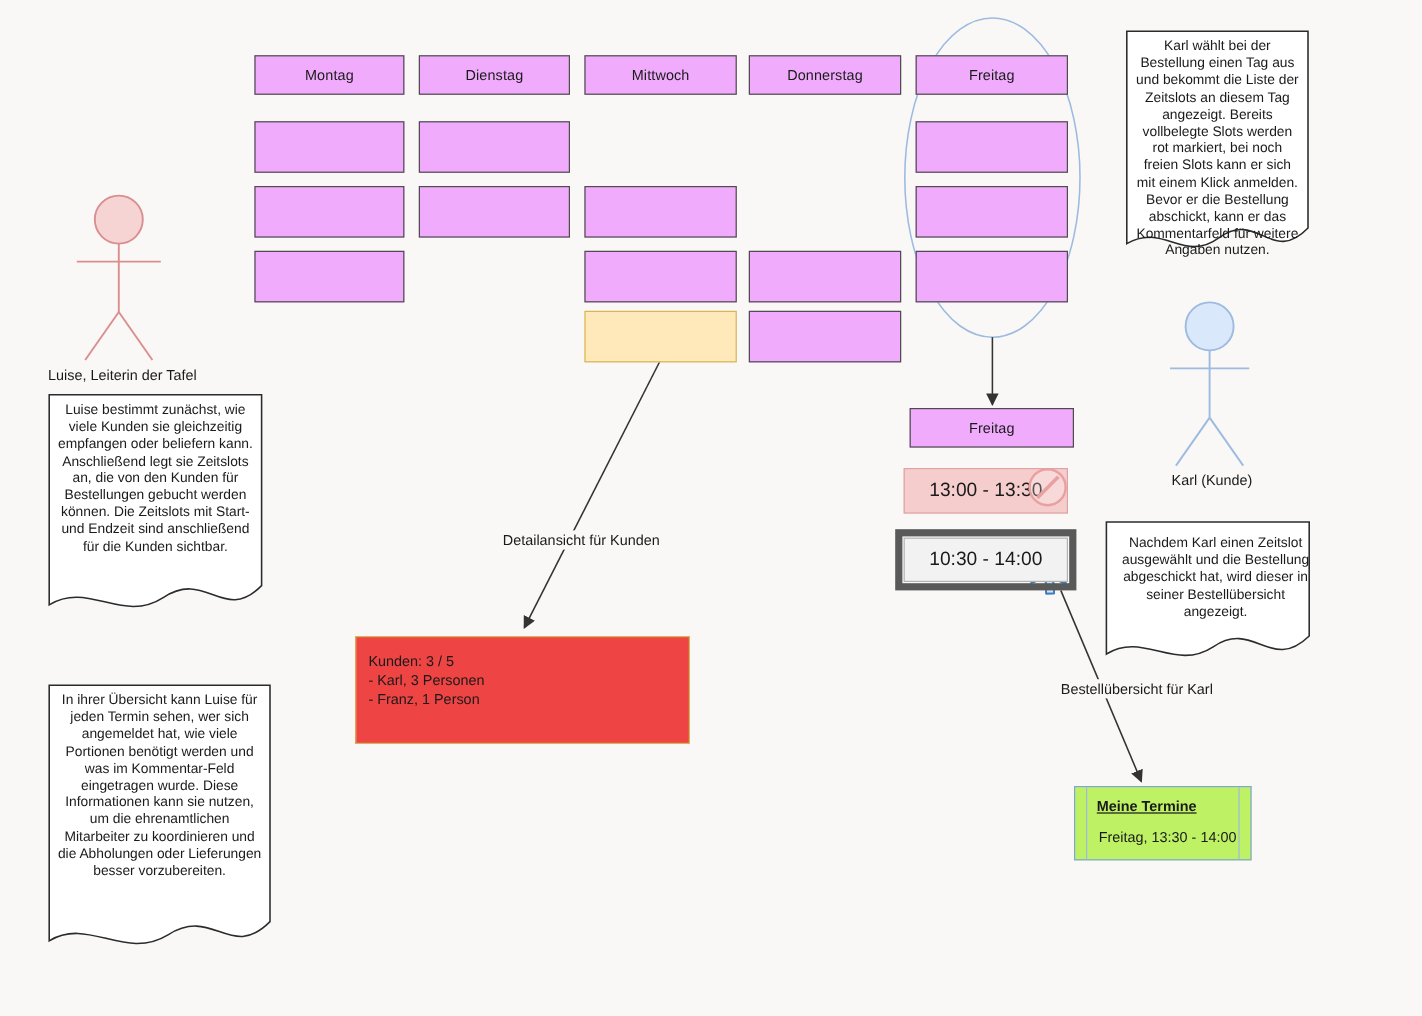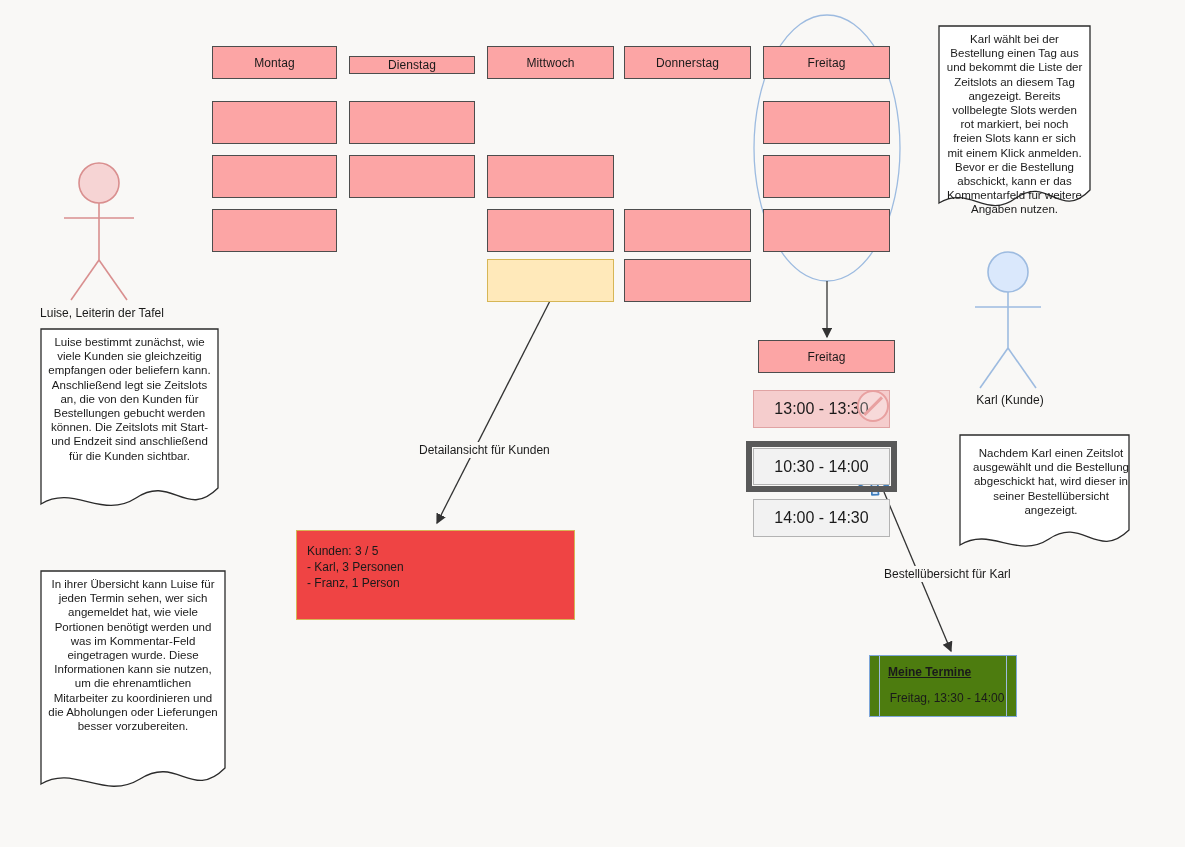--- a/index.html
+++ b/index.html
@@ -21,21 +21,21 @@
     left: 0; top: 0;
     width: 1185px;
     height: 847px;
     pointer-events: none;
   }
 
   
   .box {
     position: absolute;
     box-sizing: border-box;
-    background: #fca5a5;
+    background: #f0abfc;
     border: 1.6px solid #4d4d4d;
     display: flex;
     align-items: center;
     justify-content: center;
     font-size: 12px;
     color: #1a1a1a;
     letter-spacing: .1px;
   }
   .box.empty { }
   .box.highlight-yellow {
@@ -86,23 +86,24 @@
     width: 25px;
     height: 2.5px;
     background: #e8a0a0;
     transform: translate(-50%, -50%) rotate(-45deg);
   }
 
   
   .termine-card {
     position: absolute;
     box-sizing: border-box;
-    background: #4d7c0f;
+    background: #bef264;
     border: 1.2px solid #7ea6d9;
     display: flex;
+    margin-left: 26px;
   }
   .termine-rail {
     width: 10px;
     border-right: 1.2px solid #9dbbe0;
     box-sizing: border-box;
   }
   .termine-rail.right {
     border-right: none;
     border-left: 1.2px solid #9dbbe0;
     margin-left: auto;
@@ -199,21 +200,21 @@
     <path d="M884,492 L951,651" stroke="#333333" stroke-width="1.3" fill="none" marker-end="url(#arrow-dark)"></path>
 
     <g transform="translate(874,453) rotate(24)">
       <path d="M0,0 L0,36 L9,27 L15,39 L21,36 L15,25 L27,25 Z" fill="#cfe2f7" stroke="#3d7ebf" stroke-width="1.4" stroke-linejoin="round"></path>
       <path d="M0,0 L0,36 L9,27" fill="#eef5fd" stroke="none"></path>
       <path d="M0,0 L0,36 L9,27 L15,39 L21,36 L15,25 L27,25 Z" fill="none" stroke="#3d7ebf" stroke-width="1.4" stroke-linejoin="round"></path>
     </g>
   </svg>
 
   <div class="box day-head" style="left:212px;  top:46px;  width:125px; height:33px;">Montag</div>
-  <div class="box day-head" style="left:349px;  top:56px;  width:126px; height:18px;">Dienstag</div>
+  <div class="box day-head" style="left:349px;  top:46px;  width:126px; height:33px;">Dienstag</div>
   <div class="box day-head" style="left:624px;  top:46px;  width:127px; height:33px;">Donnerstag</div>
   <div class="box day-head" style="left:487px;  top:46px;  width:127px; height:33px;">Mittwoch</div>
   <div class="box day-head" style="left:763px;  top:46px;  width:127px; height:33px;">Freitag</div>
 
   <div class="box empty" style="left:212px; top:101px; width:125px; height:43px;"></div>
   <div class="box empty" style="left:212px; top:155px; width:125px; height:43px;"></div>
   <div class="box empty" style="left:212px; top:209px; width:125px; height:43px;"></div>
 
   <div class="box empty" style="left:349px; top:101px; width:126px; height:43px;"></div>
   <div class="box empty" style="left:349px; top:155px; width:126px; height:43px;"></div>
@@ -234,23 +235,20 @@
   <div class="slot booked" style="left:753px; top:390px; width:137px; height:38px;">
     <span>13:00 - 13:30</span>
   </div>
   <div class="no-entry-icon" style="left:857px; top:390px;"></div>
 
   <div class="slot-selected-frame" style="left:746px; top:441px; width:151px; height:51px;"></div>
   <div class="slot free" style="left:753px; top:448px; width:137px; height:37px;">
     <span>10:30 - 14:00</span>
   </div>
 
-  <div class="slot free" style="left:753px; top:499px; width:137px; height:38px;">
-    <span>14:00 - 14:30</span>
-  </div>
 
   <div class="edge-label" style="left:416px; top:442px;">Detailansicht für Kunden</div>
   <div class="edge-label" style="left:881px; top:566px;">Bestellübersicht für Karl</div>
 
   <div class="detail-note" style="left:296px; top:530px; width:279px; height:90px;">
     <span>Kunden: 3 / 5</span>
     <span>- Karl, 3 Personen</span>
     <span>- Franz, 1 Person</span>
   </div>
 
@@ -299,20 +297,20 @@
     <div class="note-text">Luise bestimmt zunächst, wie viele Kunden sie gleichzeitig empfangen oder beliefern kann. Anschließend legt sie Zeitslots an, die von den Kunden für Bestellungen gebucht werden können. Die Zeitslots mit Start- und Endzeit sind anschließend für die Kunden sichtbar.</div>
   </div>
 
   <div class="note" style="left:40px; top:570px; width:186px; height:232px;">
     <svg width="186" height="232" viewBox="0 0 186 232">
       <path d="M1,1 L185,1 L185,198 C152,231 138,185 100,209 C64,231 34,194 1,214 Z" fill="#ffffff" stroke="#2b2b2b" stroke-width="1.3"></path>
     </svg>
     <div class="note-text">In ihrer Übersicht kann Luise für jeden Termin sehen, wer sich angemeldet hat, wie viele Portionen benötigt werden und was im Kommentar-Feld eingetragen wurde. Diese Informationen kann sie nutzen, um die ehrenamtlichen Mitarbeiter zu koordinieren und die Abholungen oder Lieferungen besser vorzubereiten.</div>
   </div>
 
-  <div class="note" style="left:959px; top:434px; width:184px; height:126px;padding-left:36px;">
+  <div class="note" style="left:921px; top:434px; width:184px; height:126px;padding-left:36px;">
     <svg width="171" height="126" viewBox="0 0 171 126">
       <path d="M1,1 L170,1 L170,96 C138,127 124,82 90,105 C58,126 32,92 1,111 Z" fill="#ffffff" stroke="#2b2b2b" stroke-width="1.3"></path>
     </svg>
     <div class="note-text" style="top:12px;">Nachdem Karl einen Zeitslot ausgewählt und die Bestellung abgeschickt hat, wird dieser in seiner Bestellübersicht angezeigt.</div>
   </div>
 
 </div>
 
 </body></html>

